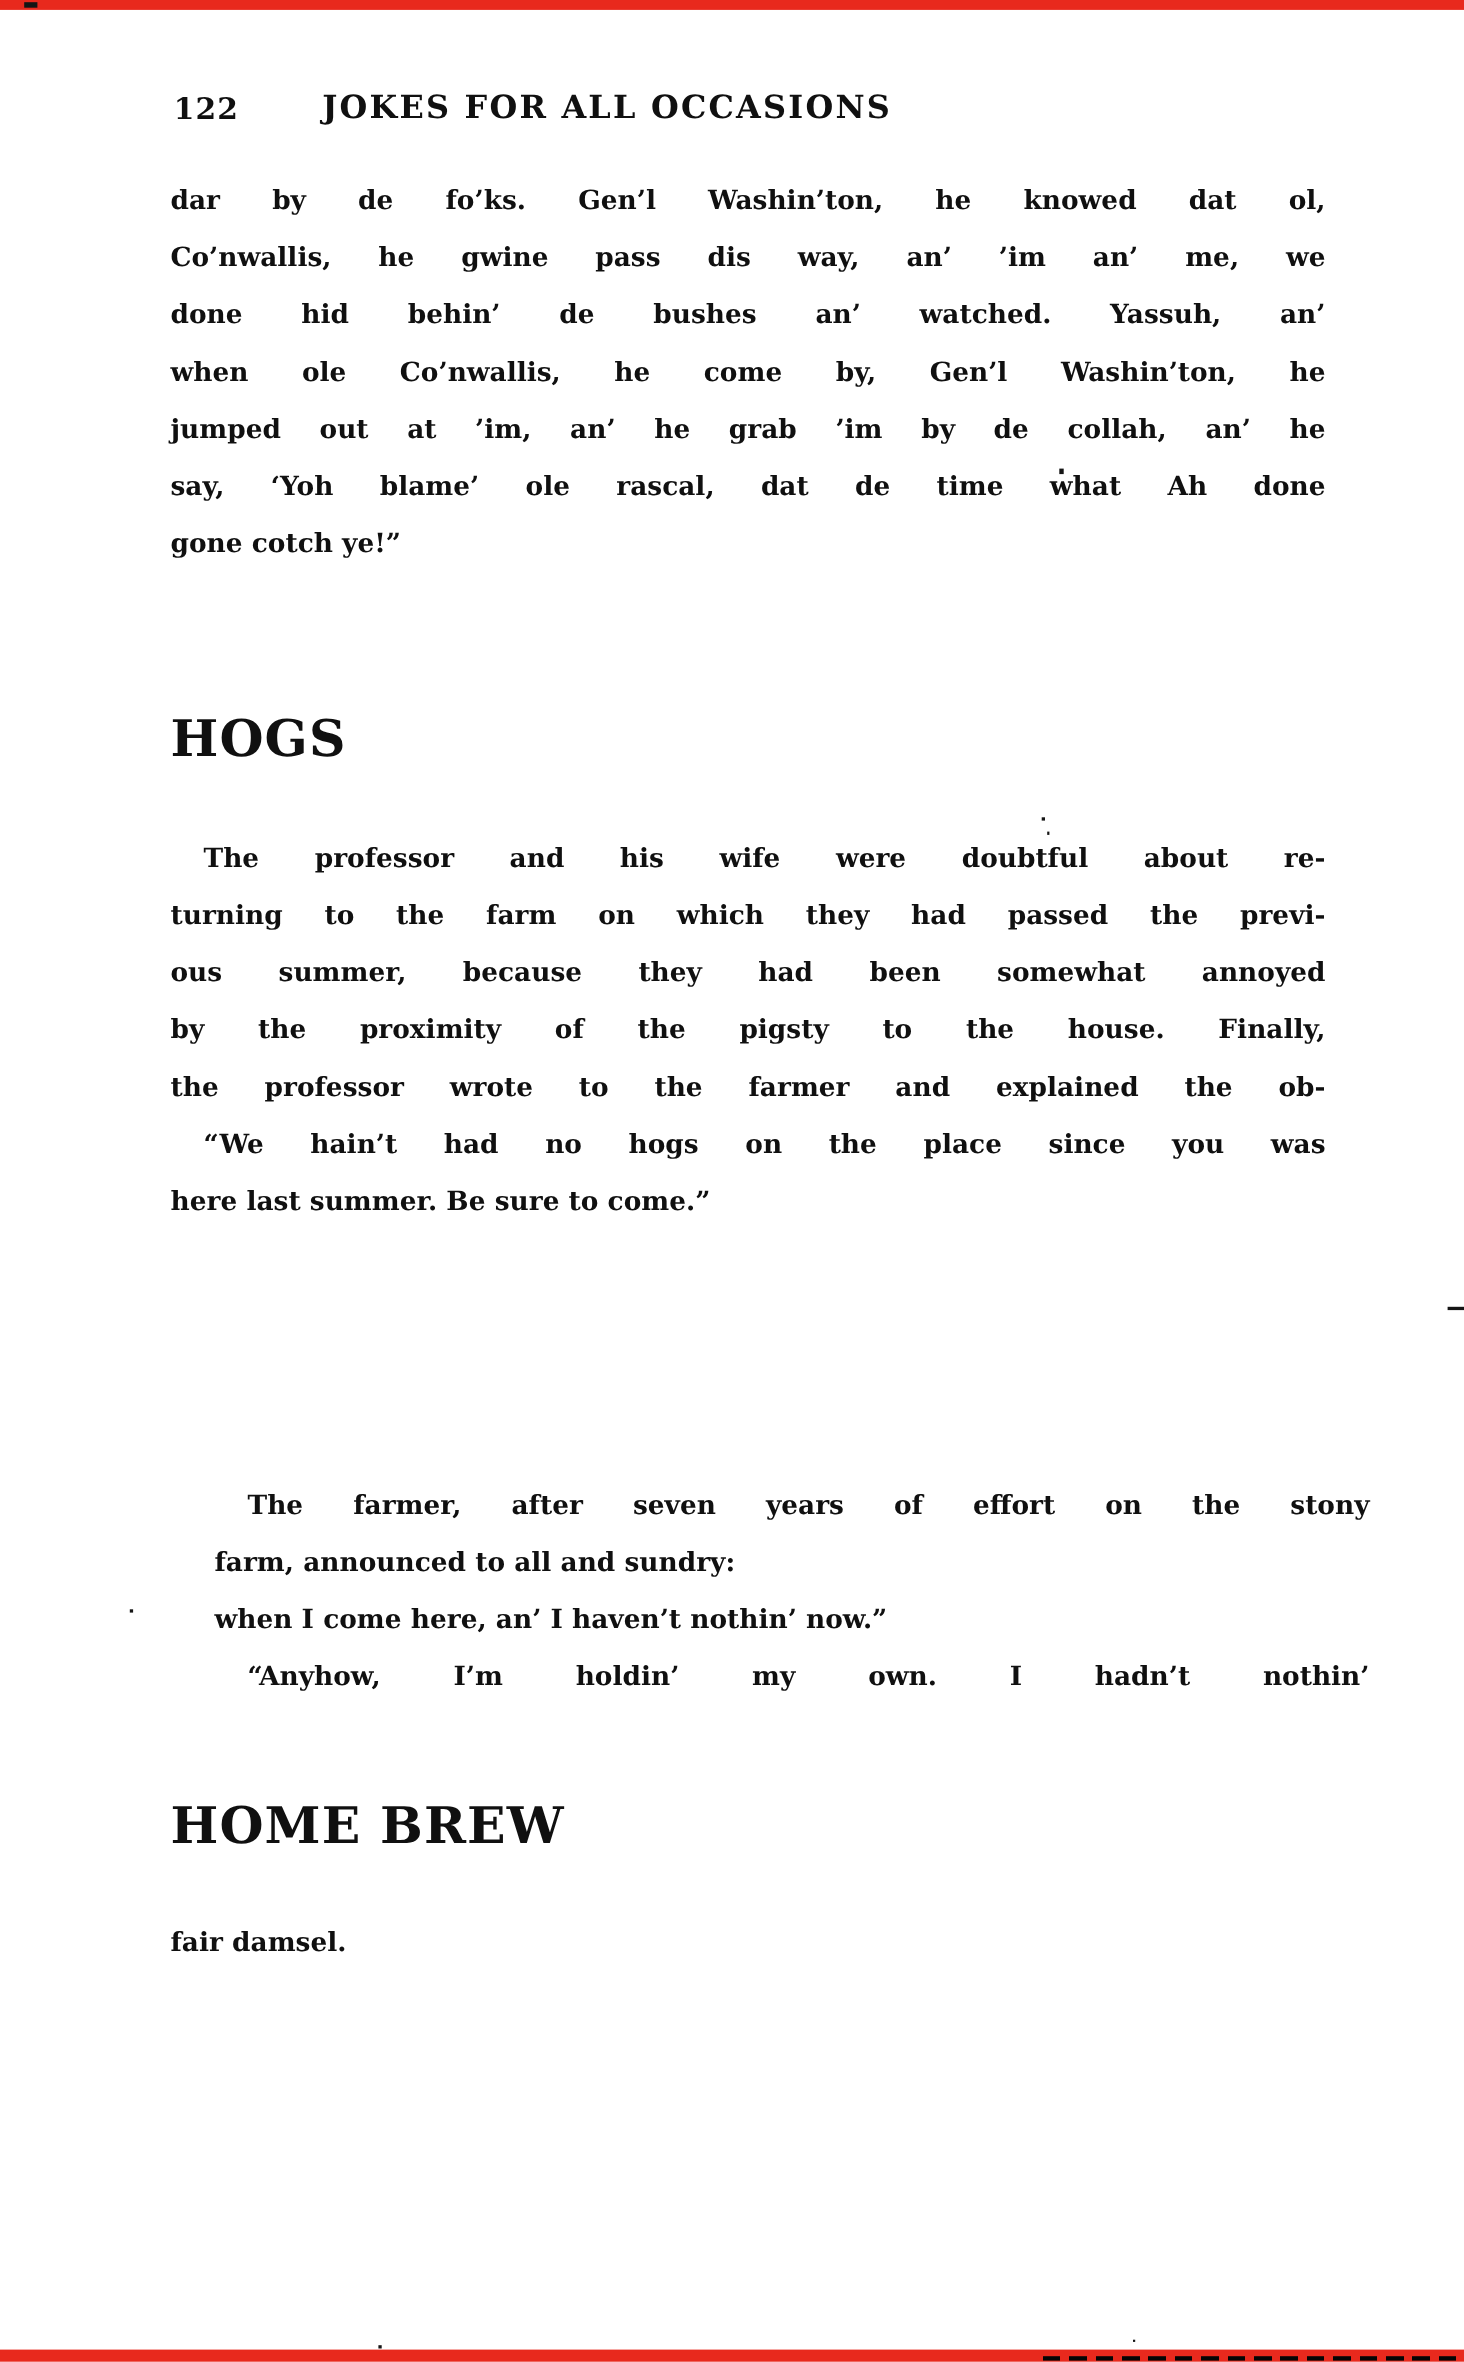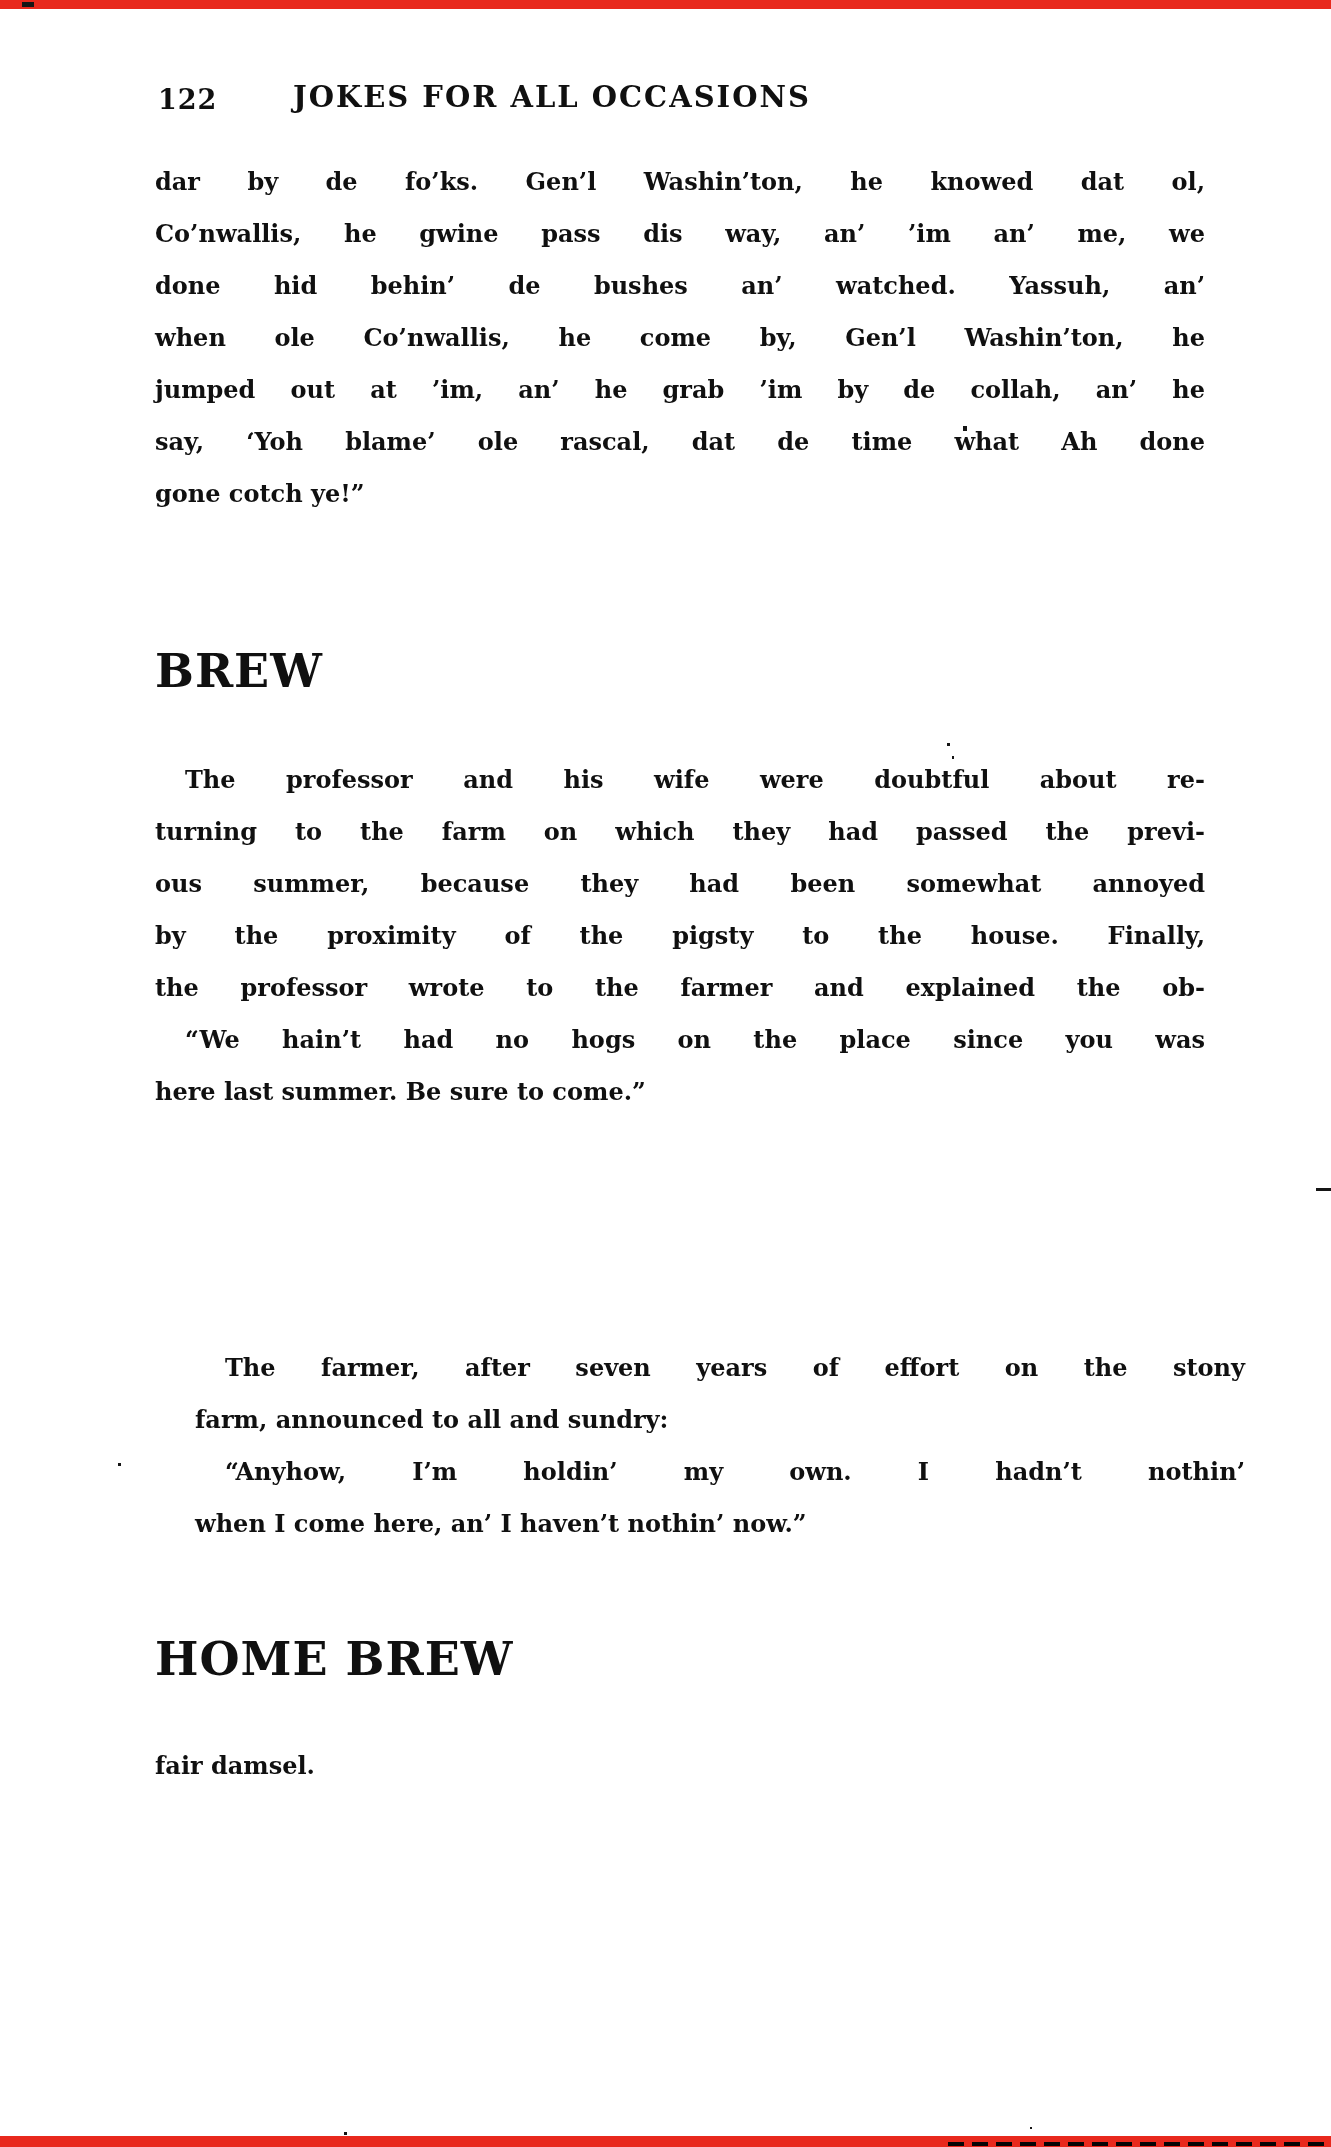--- a/index.html
+++ b/index.html
@@ -123,35 +123,35 @@
 <div class="content">
     <div class="para s0-para">
       <div class="line j">dar by de fo’ks.  Gen’l Washin’ton, he knowed dat ol,</div>
       <div class="line j">Co’nwallis, he gwine pass dis way, an’ ’im an’ me, we</div>
       <div class="line j">done hid behin’ de bushes an’ watched.  Yassuh, an’</div>
       <div class="line j">when ole Co’nwallis, he come by, Gen’l Washin’ton, he</div>
       <div class="line j">jumped out at ’im, an’ he grab ’im by de collah, an’ he</div>
       <div class="line j">say, ‘Yoh blame’ ole rascal, dat de time what Ah done</div>
       <div class="line">gone cotch ye!”</div>
     </div>
-    <div class="section-heading s1-heading">BREW</div>
+    <div class="section-heading s1-heading">HOGS</div>
     <div class="para s1-para">
       <div class="line j indent">The professor and his wife were doubtful about re-</div>
       <div class="line j">turning to the farm on which they had passed the previ-</div>
       <div class="line j">ous summer, because they had been somewhat annoyed</div>
       <div class="line j">by the proximity of the pigsty to the house.  Finally,</div>
       <div class="line j">the professor wrote to the farmer and explained the ob-</div>
       <div class="line j indent">“We hain’t had no hogs on the place since you was</div>
       <div class="line">here last summer.  Be sure to come.”</div>
     </div>
     <div class="para s2-para">
       <div class="line j indent">The farmer, after seven years of effort on the stony</div>
       <div class="line">farm, announced to all and sundry:</div>
+      <div class="line">when I come here, an’ I haven’t nothin’ now.”</div>
       <div class="line j indent">“Anyhow, I’m holdin’ my own.  I hadn’t nothin’</div>
-      <div class="line">when I come here, an’ I haven’t nothin’ now.”</div>
     </div>
     <div class="section-heading s3-heading">HOME BREW</div>
     <div class="para s3-para">
       <div class="line">fair damsel.</div>
     </div>
   </div>
 
 <div>
     <div class="speck" style="left: 22px; top: 2px; width: 12px; height: 5px;"></div>
     <div class="speck" style="left: 963px; top: 426px; width: 4px; height: 5px;"></div>

